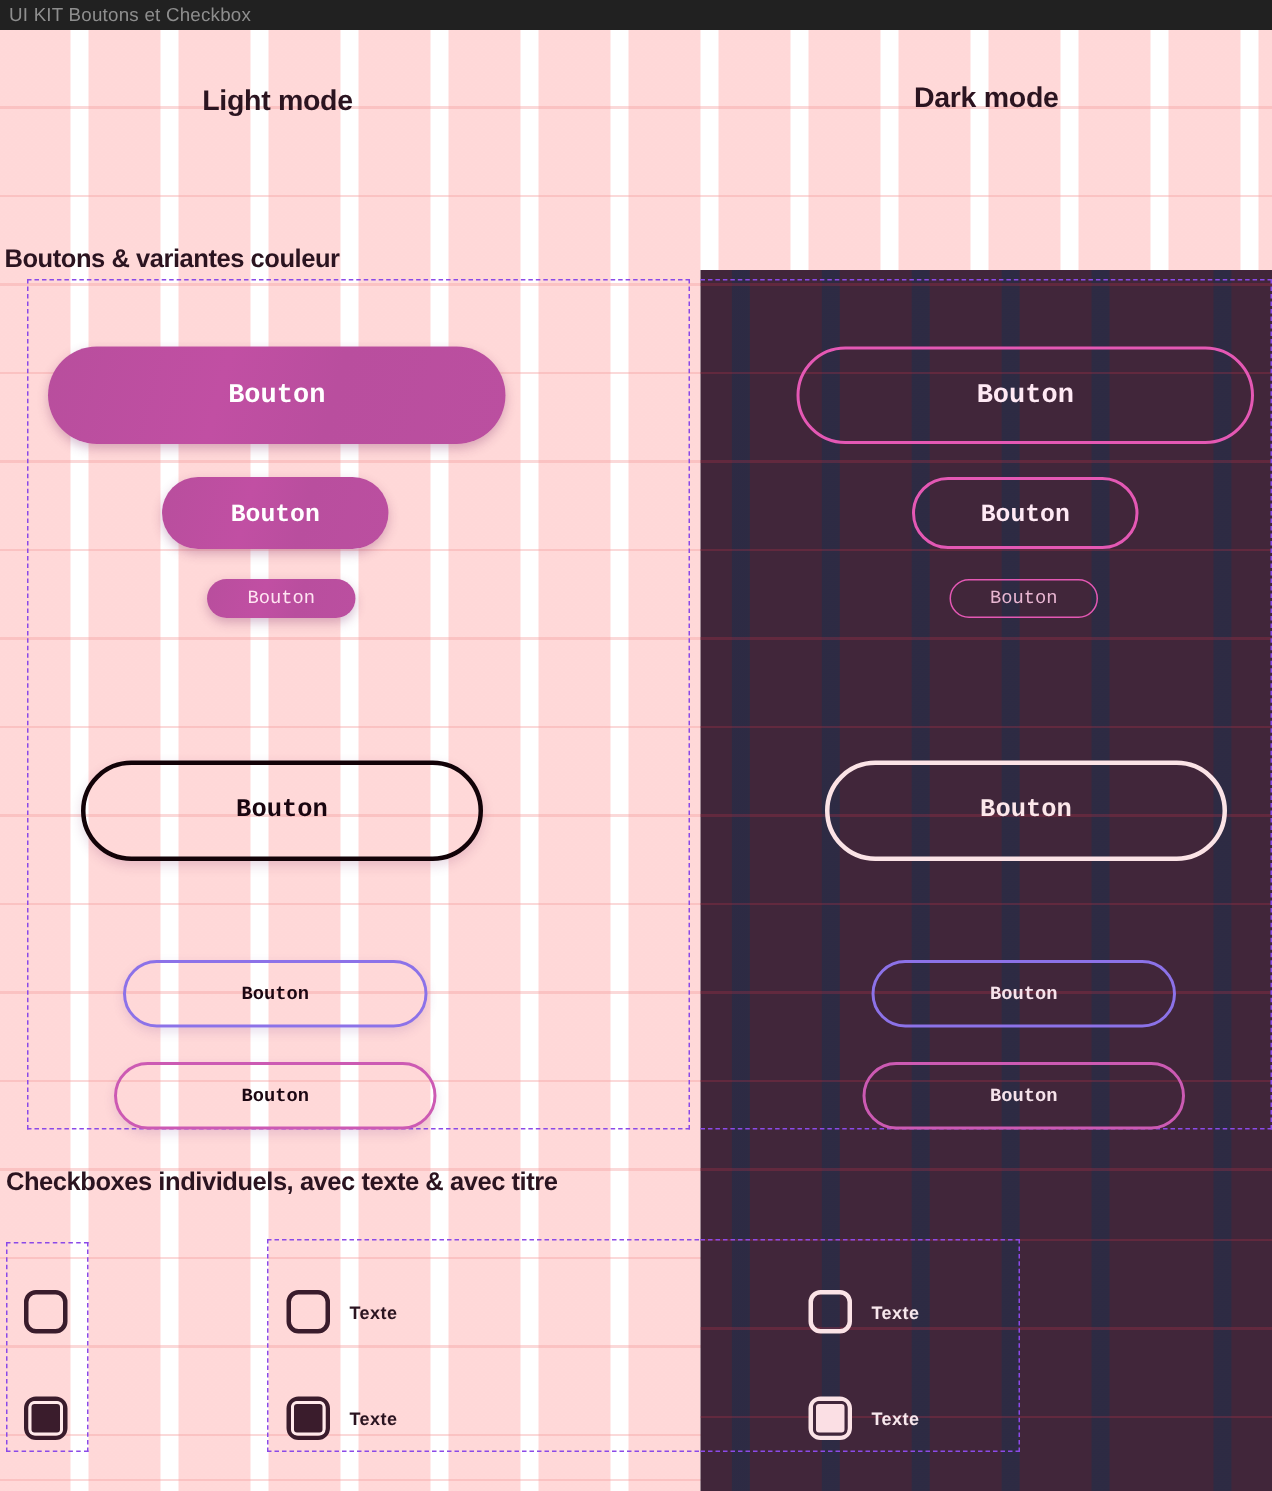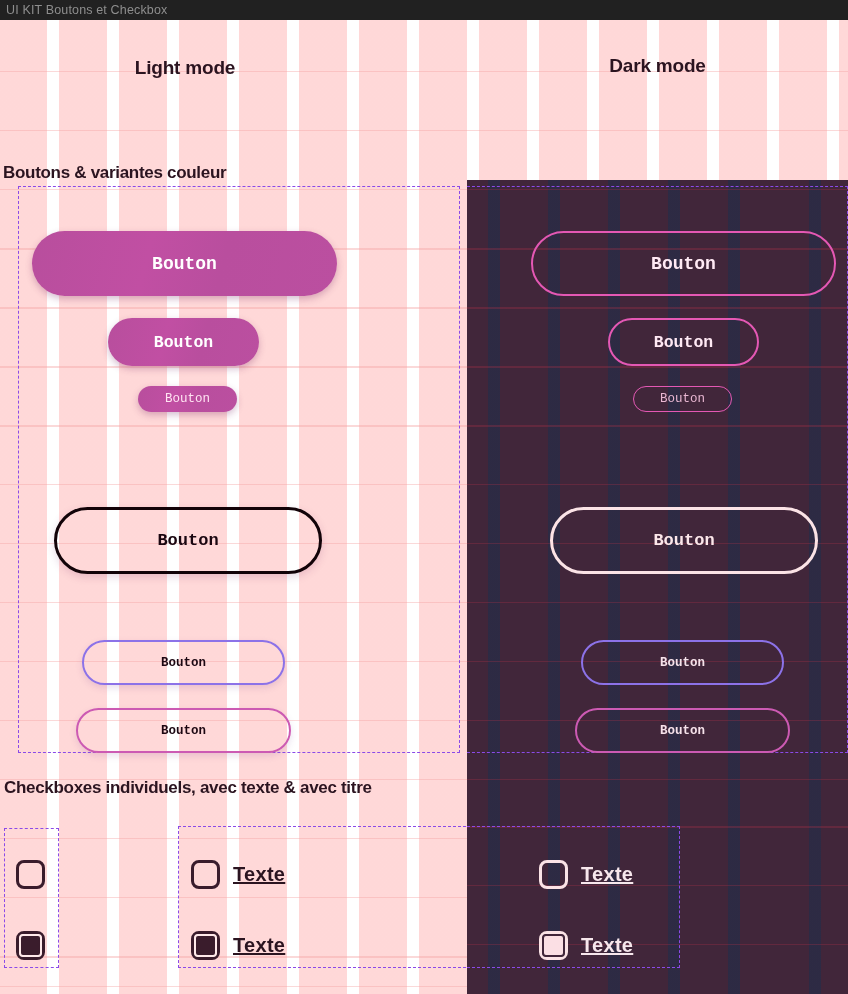--- a/index.html
+++ b/index.html
@@ -196,21 +196,21 @@
   }
   .cb-dark { border: 3px solid #fbe3e6; background: transparent; }
   .cb-dark.checked .cb-fill {
     width: 100%; height: 100%;
     border-radius: 4px;
     background: #fbdfe4;
     border: 2.5px solid #41263a;
   }
   .cb-fill { box-sizing: border-box; }
 
-  .cb-label { font-size: 20px; font-weight: bold; letter-spacing: 0.3px; text-decoration: underline; }
+  .cb-label { font-size: 12px; font-weight: bold; letter-spacing: 0.3px; }
   .cb-label-light { color: #2b1420; }
   .cb-label-dark  { color: #f7e7ec; }
 
   
   .cb-l1 { left: 16px;  top: 840px; }
   .cb-l2 { left: 16px;  top: 911px; }
   .cb-t1 { left: 191px; top: 840px; }
   .cb-t2 { left: 191px; top: 911px; }
   .cb-d1 { left: 539px; top: 840px; }
   .cb-d2 { left: 539px; top: 911px; }

